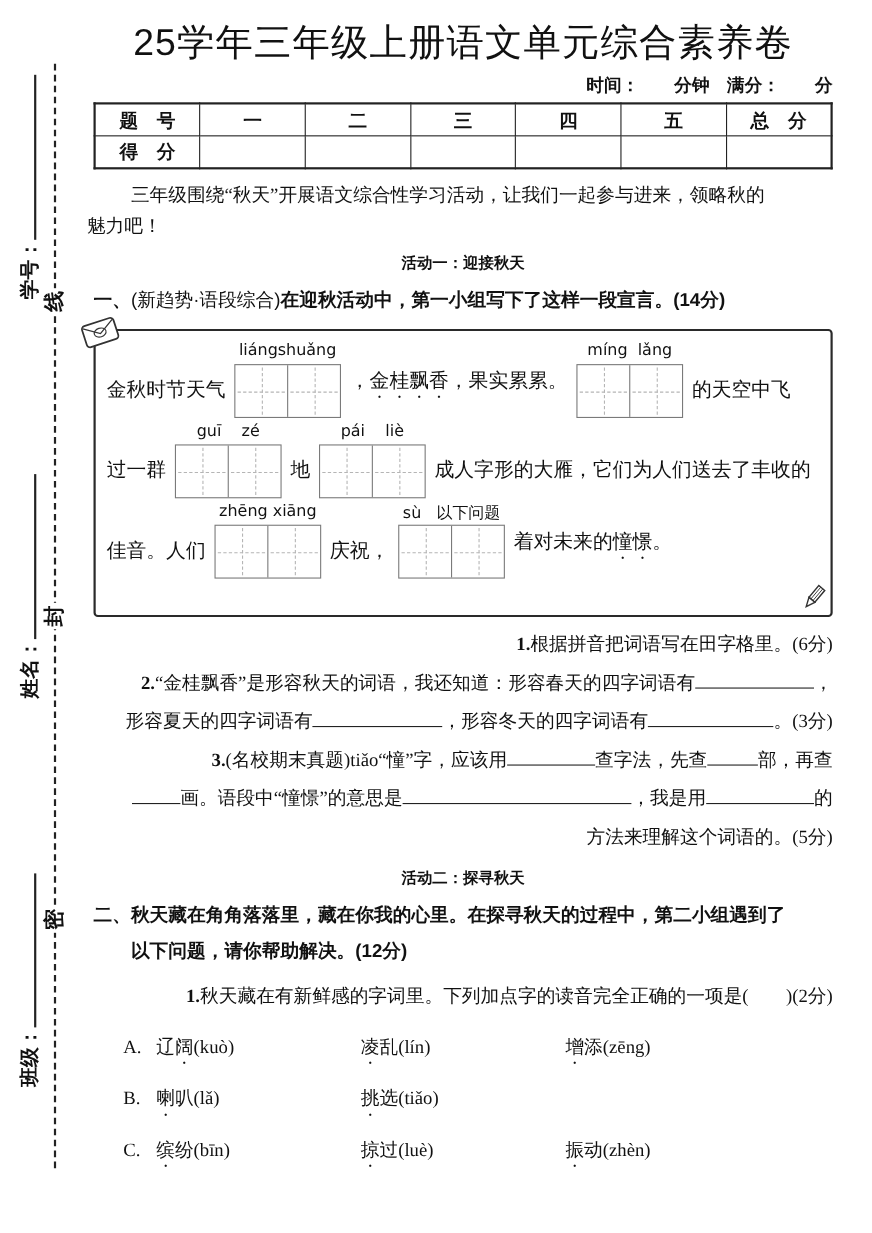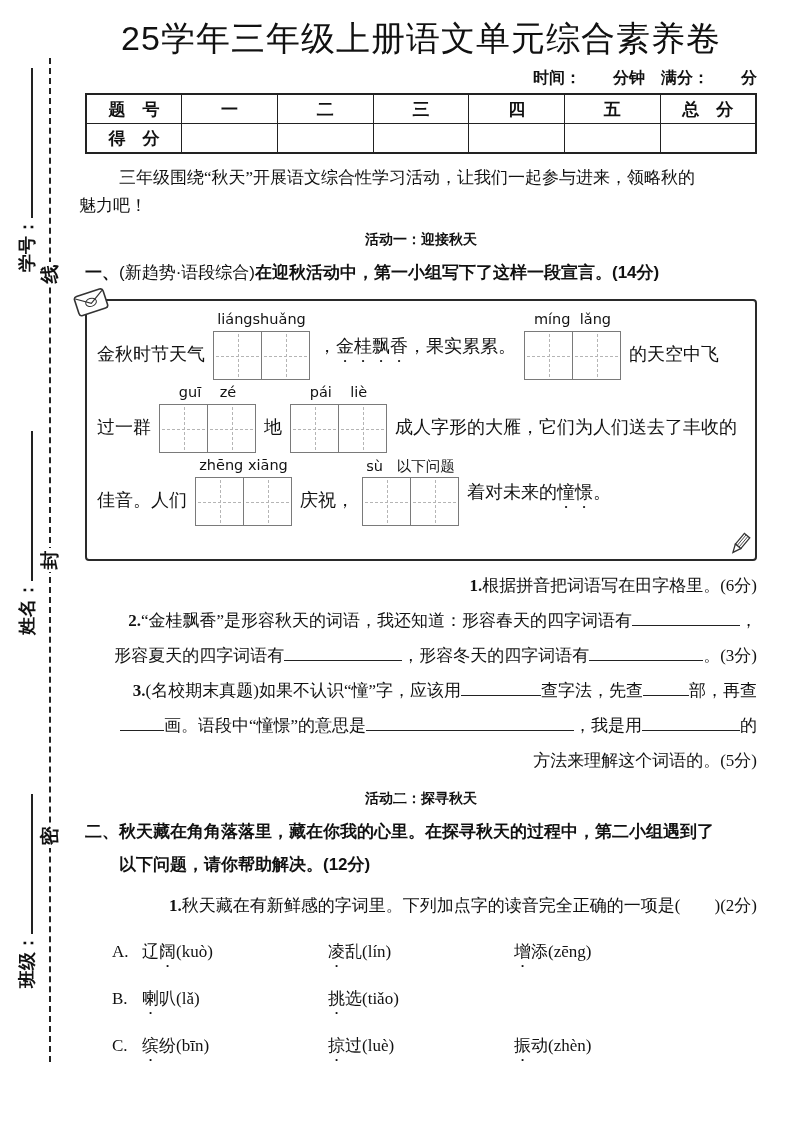--- a/index.html
+++ b/index.html
@@ -227,21 +227,21 @@
     <div class="qblock">
       <div class="q">
         <span class="qnum">1.</span><span>根据拼音把词语写在田字格里。(6分)</span>
       </div>
       <div class="q">
         <span class="qnum">2.</span><span>“金桂飘香”是形容秋天的词语，我还知道：形容春天的四字词语有</span><span class="blank" style="width:108px"></span><span>，</span>
         <br>
         <span>形容夏天的四字词语有</span><span class="blank" style="width:118px"></span><span>，形容冬天的四字词语有</span><span class="blank" style="width:114px"></span><span>。(3分)</span>
       </div>
       <div class="q">
-        <span class="qnum">3.</span><span>(名校期末真题)</span><span>如果不认识“憧”字，应该用</span><span class="blank" style="width:80px"></span><span>查字法，先查</span><span class="blank" style="width:46px"></span><span>部，再查</span>
+        <span class="qnum">3.</span><span>(名校期末真题)</span><span>tiǎo“憧”字，应该用</span><span class="blank" style="width:80px"></span><span>查字法，先查</span><span class="blank" style="width:46px"></span><span>部，再查</span>
         <br>
         <span class="blank" style="width:44px"></span><span>画。语段中“憧憬”的意思是</span><span class="blank" style="width:208px"></span><span>，我是用</span><span class="blank" style="width:98px"></span><span>的</span>
         <br>
         <span>方法来理解这个词语的。(5分)</span>
       </div>
     </div>
 
     <div class="act-heading">活动二：探寻秋天</div>
 
     <div class="mainq">

